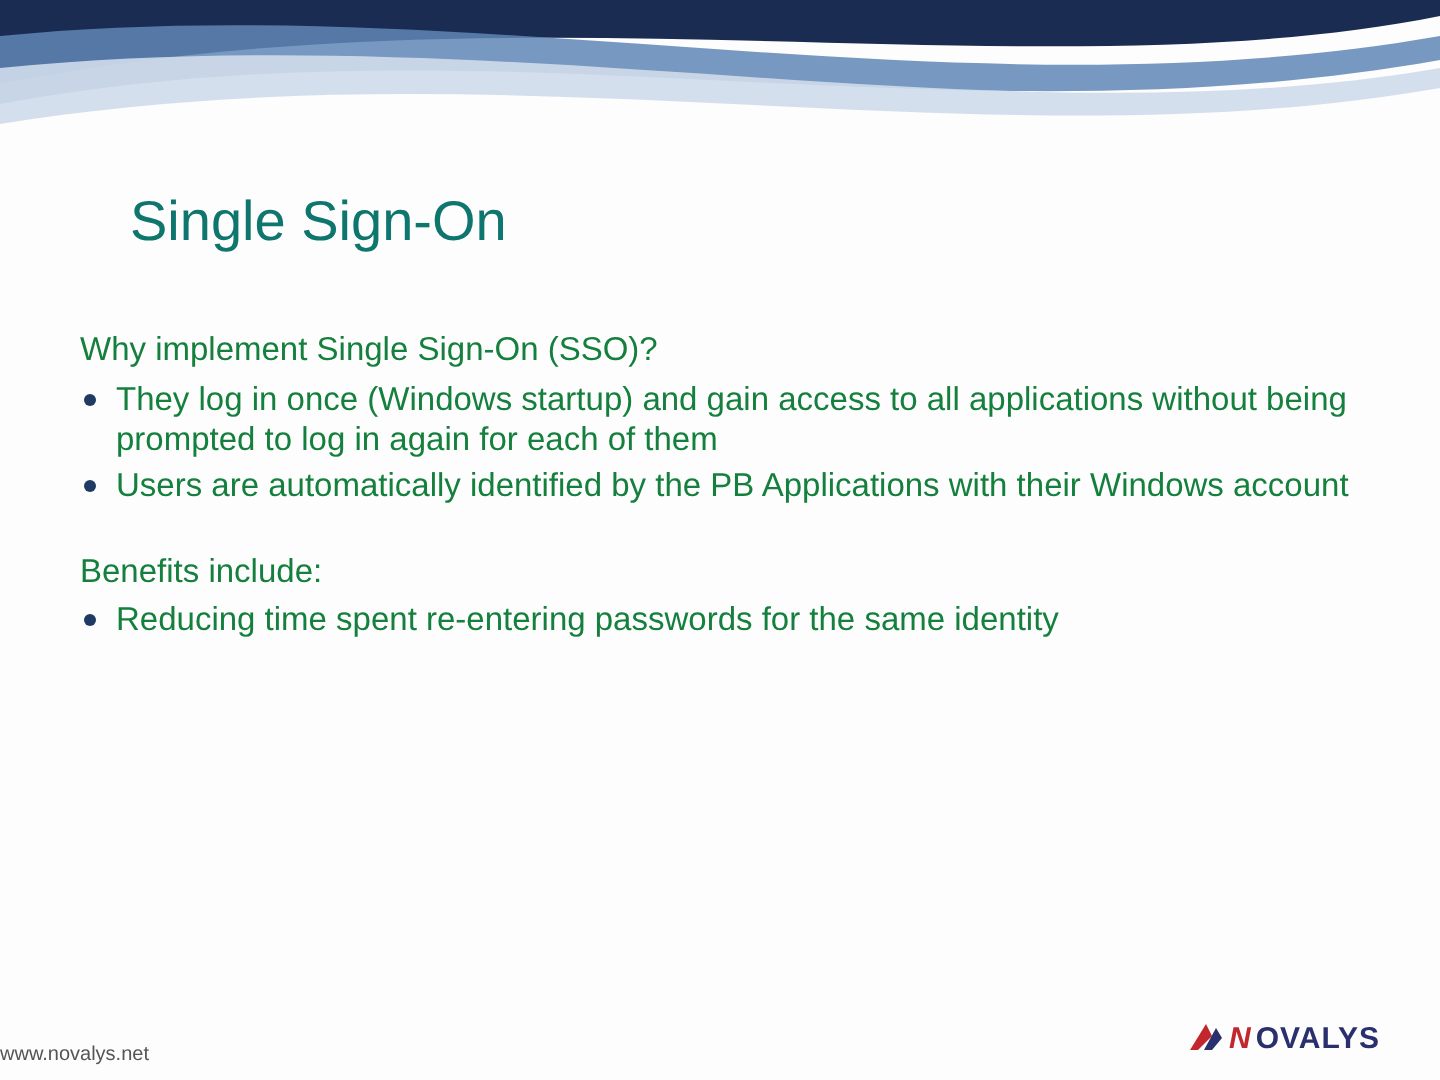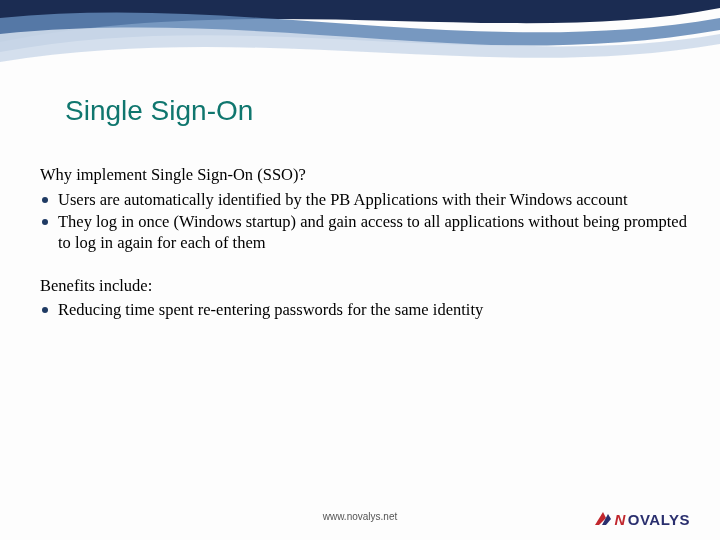--- a/index.html
+++ b/index.html
@@ -22,48 +22,46 @@
     left: 65px;
     font-size: 28px;
     color: #0f766e;
     font-weight: normal;
   }
   .content {
     position: absolute;
     top: 165px;
     left: 40px;
     right: 28px;
-    color: #000000;
+    color: #15803d;
     font-size: 16.5px;
     line-height: 1.25;
-    font-family: Liberation Serif, serif;
   }
   .para { margin-bottom: 4px; }
   .bullets { list-style: none; margin-bottom: 22px; }
   .bullets li {
     position: relative;
     padding-left: 18px;
     margin-bottom: 2px;
   }
   .bullets li::before {
     content: "";
     position: absolute;
     left: 2px;
     top: 7px;
     width: 6px;
     height: 6px;
     border-radius: 50%;
     background: #1f3a63;
   }
   .footer {
     position: absolute;
-    bottom: 18px;
+    bottom: 7px;
     left: 0;
     width: 100%;
-    text-align: center;
     font-size: 10px;
     color: #555;
   }
   .logo {
     position: absolute;
     bottom: 12px;
     right: 30px;
     font-weight: bold;
     font-size: 15px;
     color: #2a2f6e;
@@ -83,22 +81,22 @@
   <path d="M0,0 L720,0 L720,8 C520,48 260,-10 0,42 Z" fill="#1b2c52"></path>
   <path d="M0,18 C240,-6 480,60 720,18 L720,30 C470,74 250,6 0,52 Z" fill="#5f86b5" opacity="0.85"></path>
   <path d="M0,34 C260,8 500,72 720,34 L720,44 C490,84 260,20 0,62 Z" fill="#cfdceb" opacity="0.9"></path>
 </svg>
 
 <h1 class="title">Single Sign-On</h1>
 
 <div class="content">
   <p class="para">Why implement Single Sign-On (SSO)?</p>
   <ul class="bullets">
+    <li>They log in once (Windows startup) and gain access to all applications without being prompted to log in again for each of them</li>
     <li>Users are automatically identified by the PB Applications with their Windows account</li>
-    <li>They log in once (Windows startup) and gain access to all applications without being prompted to log in again for each of them</li>
   </ul>
 
   <p class="para">Benefits include:</p>
   <ul class="bullets">
     <li>Reducing time spent re-entering passwords for the same identity</li>
   </ul>
 </div>
 
 <div class="footer">www.novalys.net</div>
 

